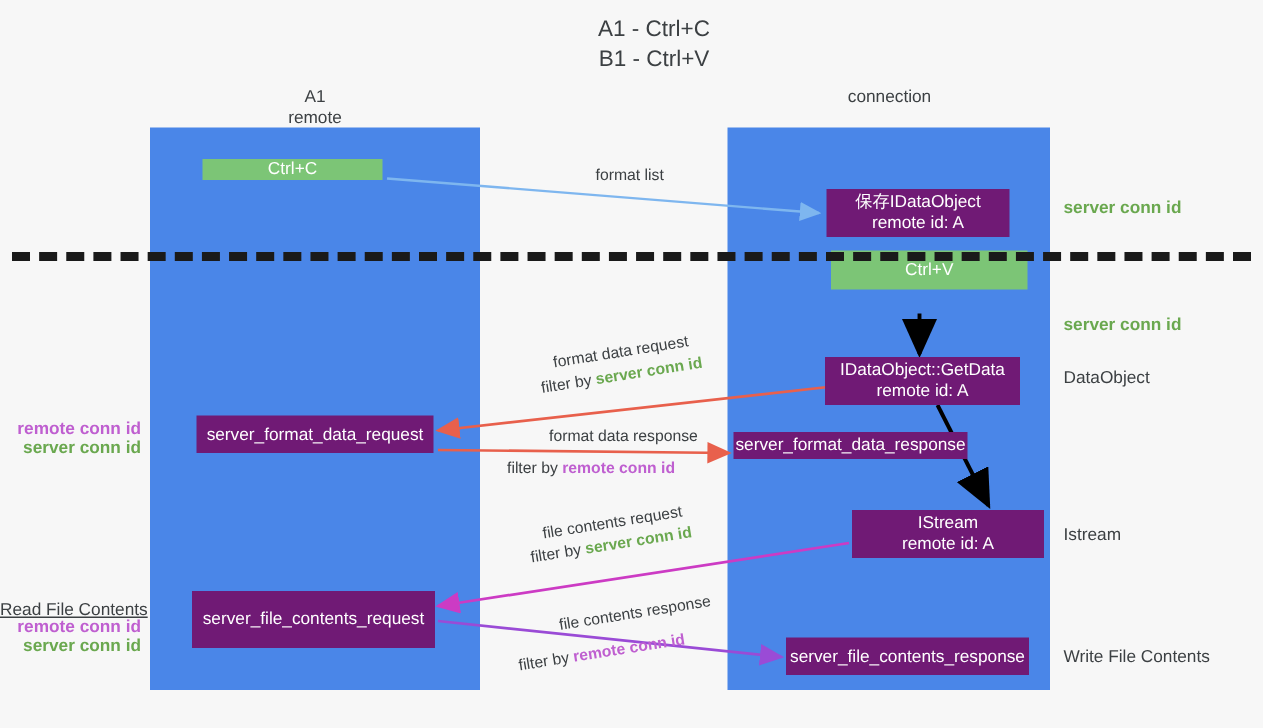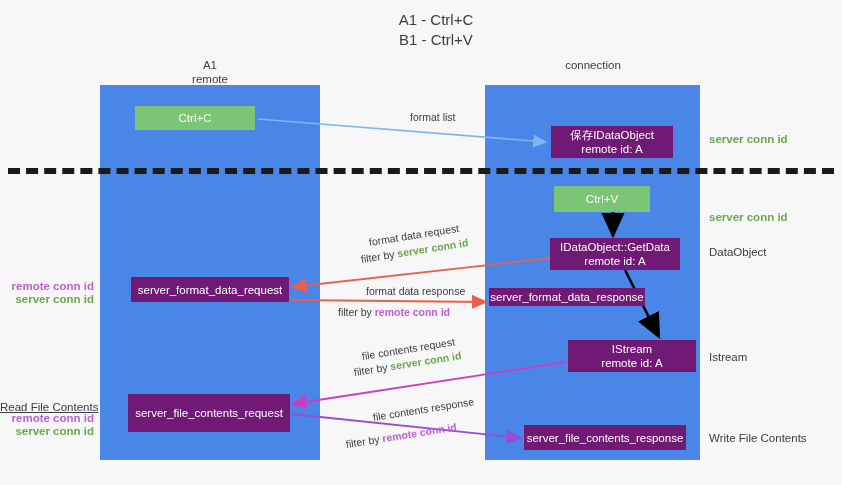--- a/index.html
+++ b/index.html
@@ -156,30 +156,30 @@
 
     <line x1="292" y1="300" x2="486" y2="302" stroke="#e8604c" stroke-width="1.8" marker-end="url(#ah-red)"></line>
 
     <line x1="625" y1="270" x2="659" y2="337" stroke="#000000" stroke-width="2.6" marker-end="url(#ah-black)"></line>
 
     <line x1="566" y1="362" x2="292" y2="404" stroke="#cc3bc4" stroke-width="1.8" marker-end="url(#ah-magenta)"></line>
 
     <line x1="292" y1="414" x2="521" y2="438" stroke="#9a4bd6" stroke-width="1.8" marker-end="url(#ah-purple)"></line>
   </svg>
 
-  <div class="abs node green" style="left:135px; top:106px; width:120px; height:24px;">
+  <div class="abs node green" style="left:135px; top:106px; width:120px; height:14px;">
     <div>Ctrl+C</div>
   </div>
 
   <div class="abs node orange" style="left:551px; top:126px; width:122px; height:32px;">
     <div>保存IDataObject</div>
     <div class="l2">remote id: A</div>
   </div>
 
-  <div class="abs node green" style="left:554px; top:186px; width:96px; height:26px;">
+  <div class="abs node green" style="left:554px; top:167px; width:131px; height:26px;">
     <div>Ctrl+V</div>
   </div>
 
   <div class="abs node orange" style="left:550px; top:238px; width:130px; height:32px;">
     <div>IDataObject::GetData</div>
     <div class="l2">remote id: A</div>
   </div>
 
   <div class="abs node orange" style="left:131px; top:277px; width:158px; height:25px;">
     <div>server_format_data_request</div>
@@ -210,21 +210,21 @@
   <div class="abs ann plain" style="left:709px; top:350px;">Istream</div>
   <div class="abs ann plain" style="left:709px; top:431px;">Write File Contents</div>
 
   <div class="abs ann magenta-t right-align" style="left:0px; top:279px; width:94px;">remote conn id</div>
   <div class="abs ann green-t right-align" style="left:0px; top:292px; width:94px;">server conn id</div>
 
   <div class="abs ann plain right-align" style="left:0px; top:400px; width:94px;text-decoration:underline;">Read File Contents</div>
   <div class="abs ann magenta-t right-align" style="left:0px; top:411px; width:94px;">remote conn id</div>
   <div class="abs ann green-t right-align" style="left:0px; top:424px; width:94px;">server conn id</div>
 
-  <div class="abs edge-label" style="left:386px; top:111px;padding-left:24px;">format list</div>
+  <div class="abs edge-label" style="left:373px; top:111px;padding-left:24px;">format list</div>
 
   <div class="abs edge-label rot-up" style="left:369px; top:236px;">format data request</div>
   <div class="abs edge-label rot-up" style="left:361px; top:253px;">
     <span>filter by </span><span class="g">server conn id</span>
   </div>
 
   <div class="abs edge-label" style="left:366px; top:285px;">format data response</div>
   <div class="abs edge-label" style="left:338px; top:306px;">
     <span>filter by </span><span class="m">remote conn id</span>
   </div>

